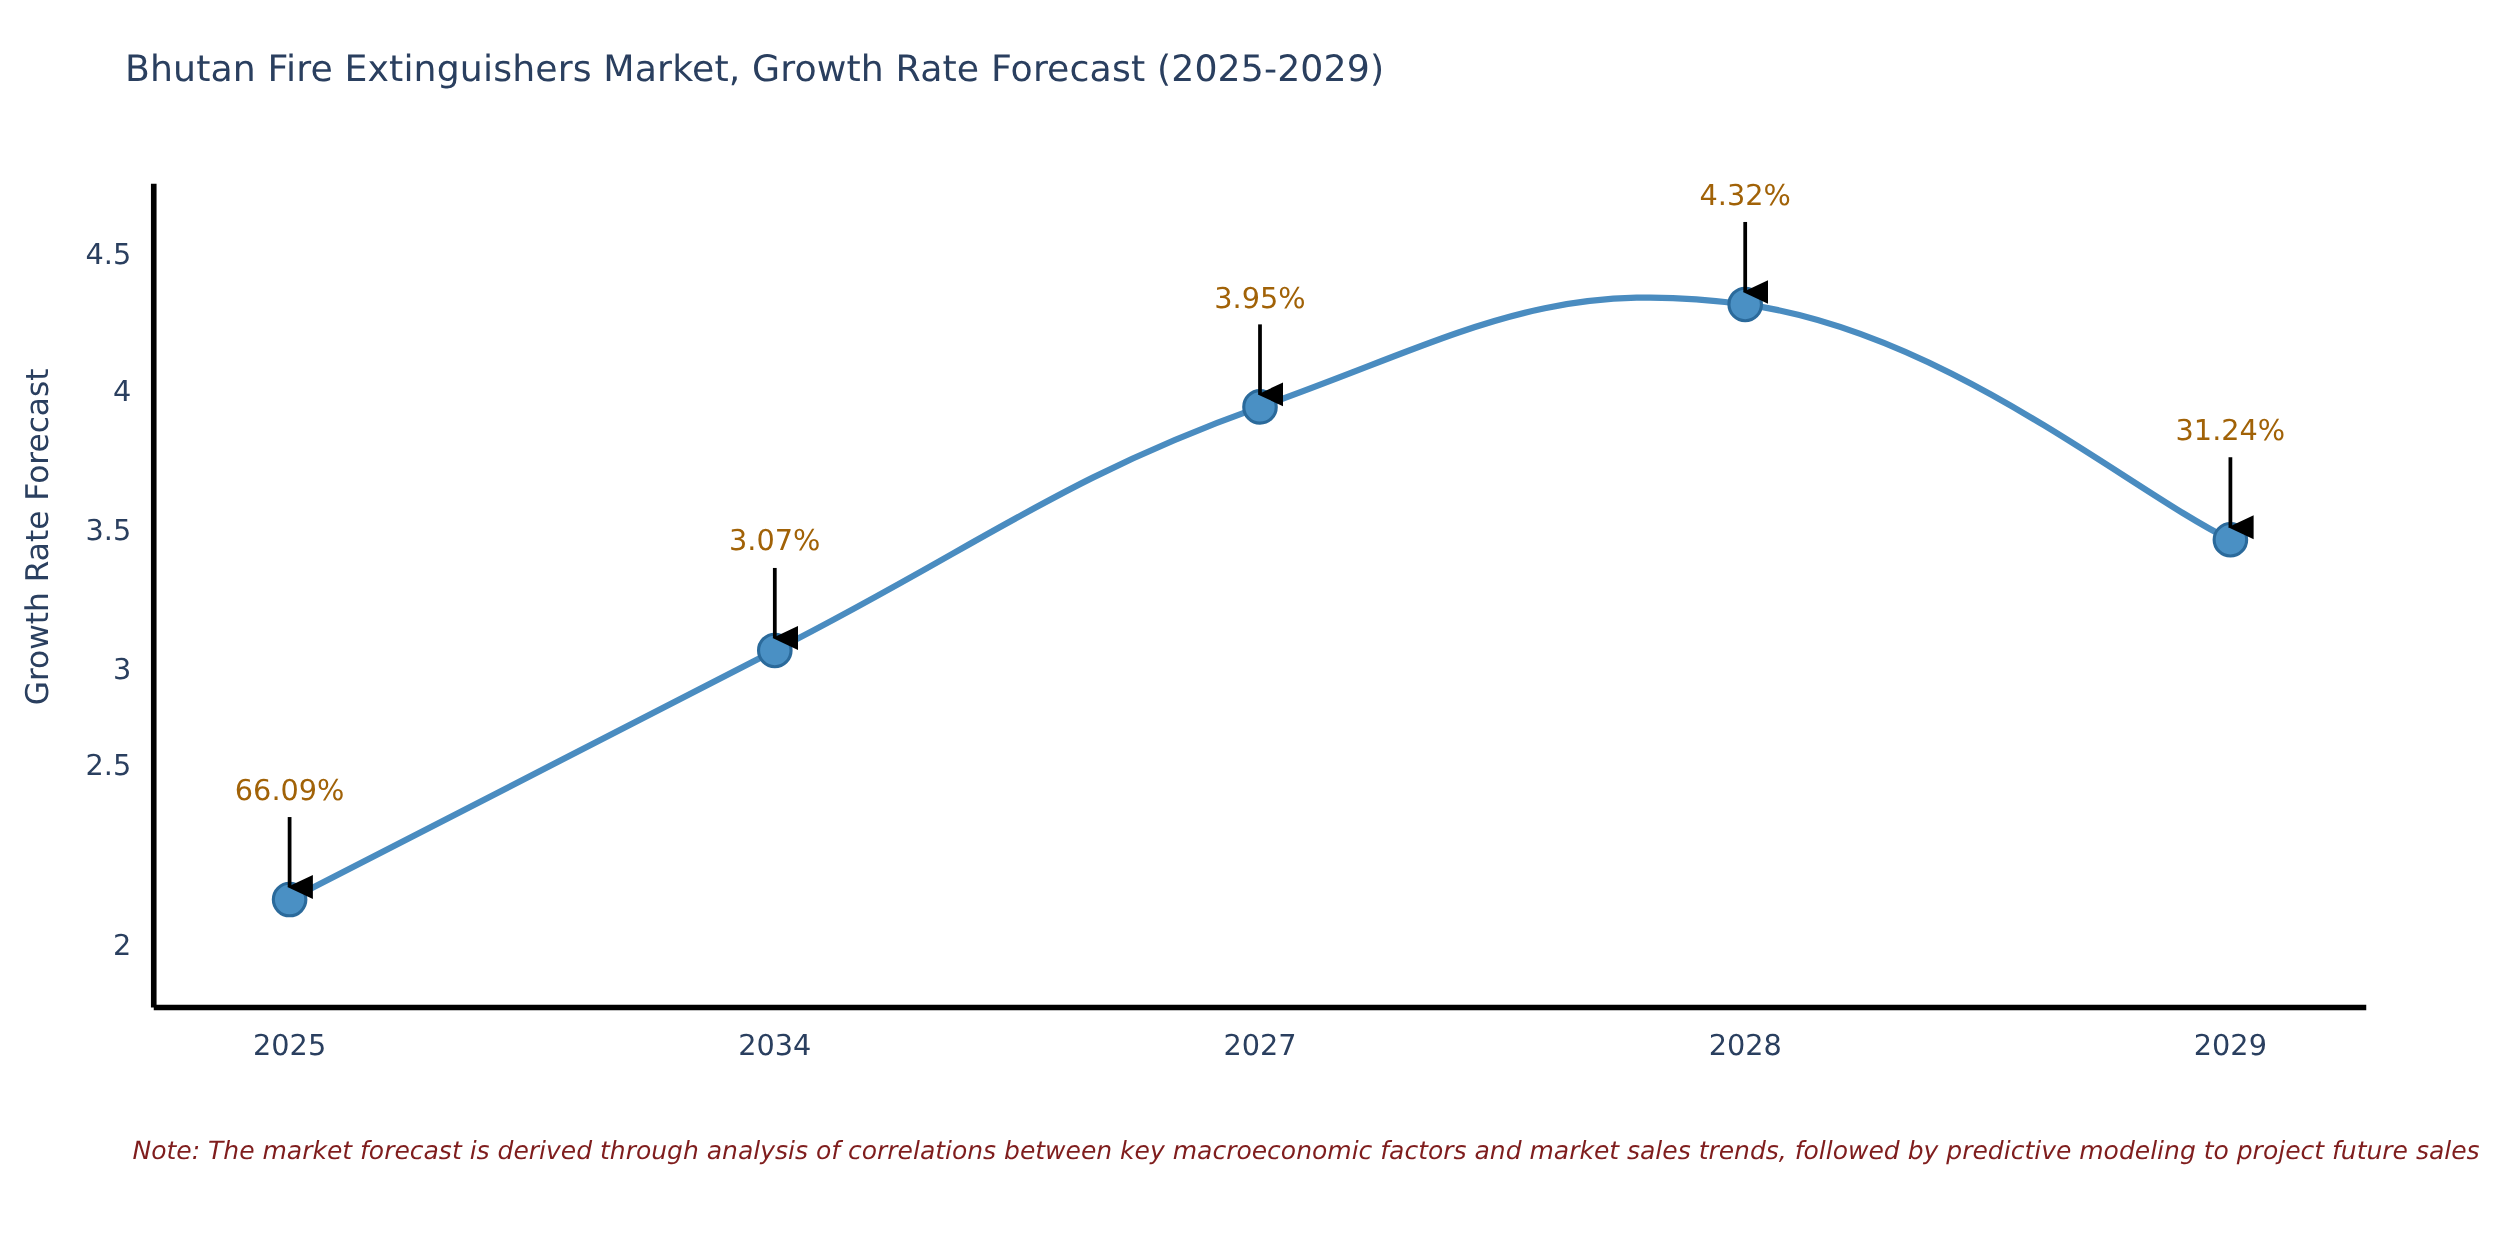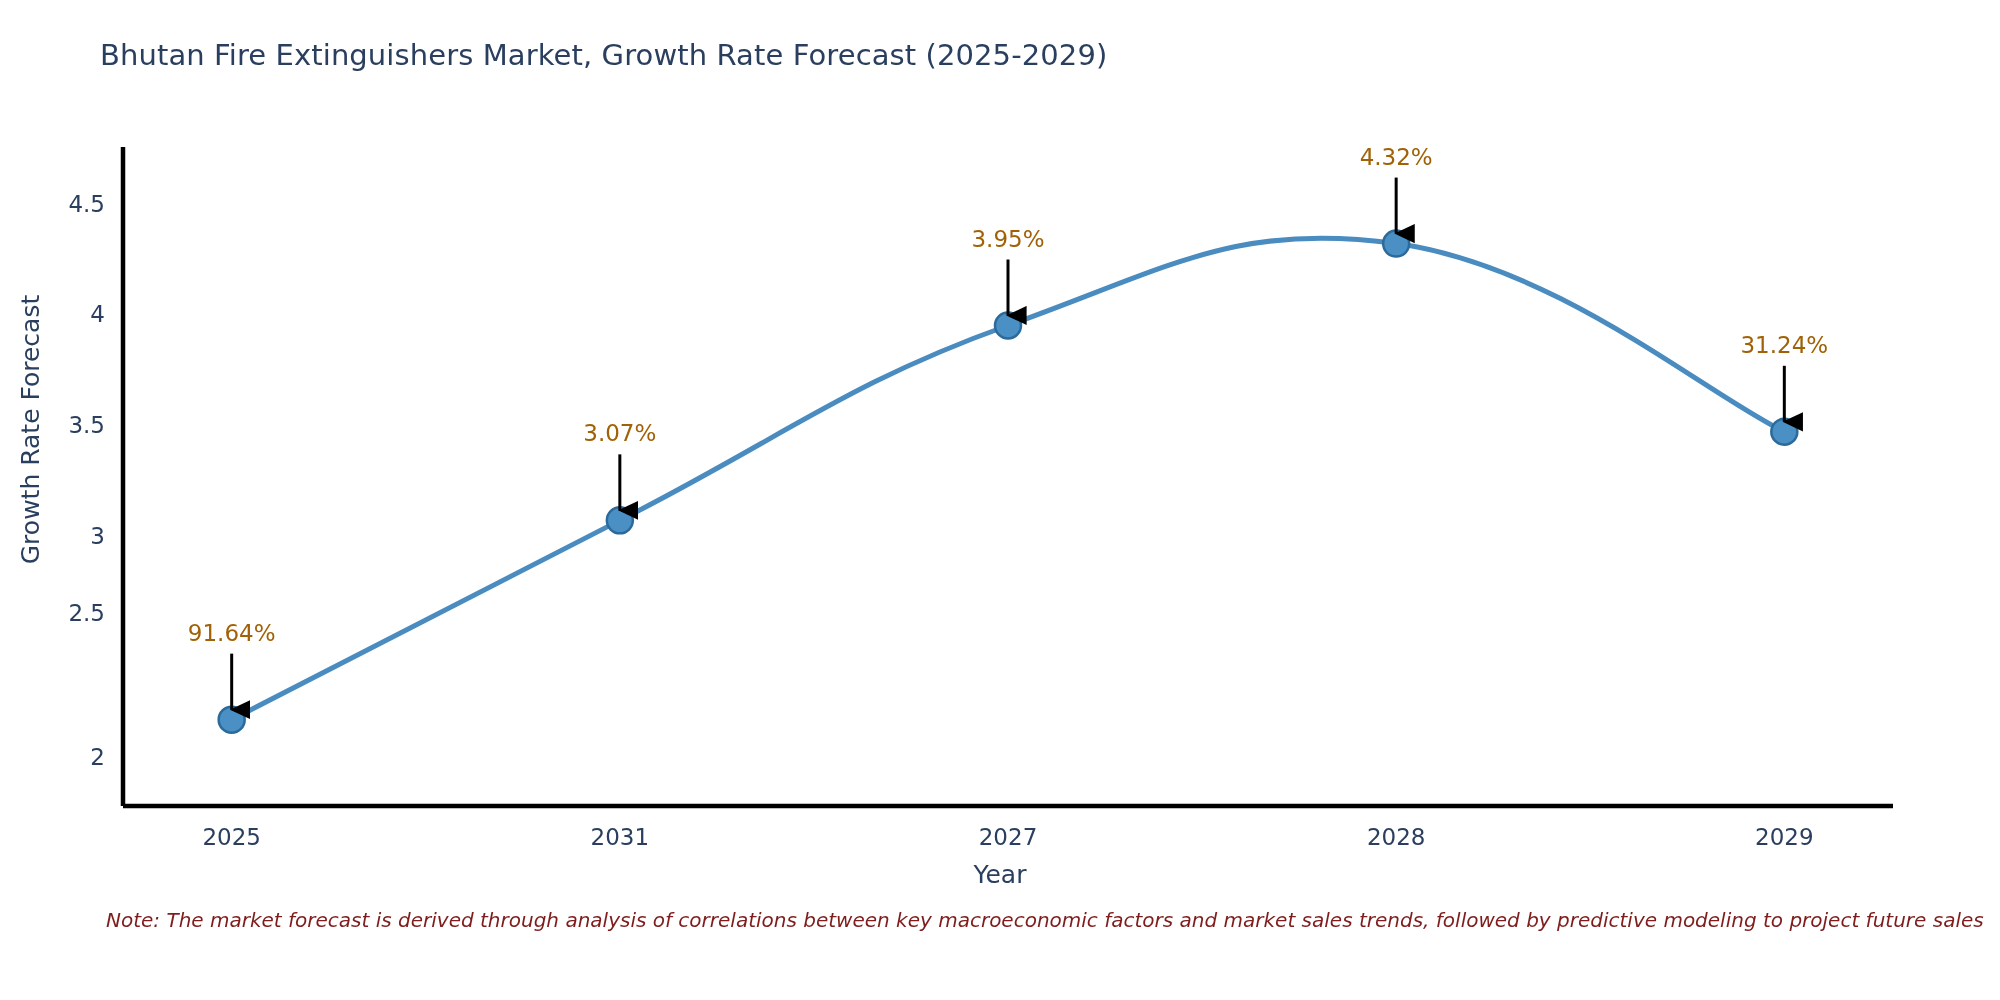--- a/index.html
+++ b/index.html
@@ -91,21 +91,20 @@
 </style>
 </head>
 <body>
 
 <div id="figure">
 
   <div class="chart-title">Bhutan Fire Extinguishers Market, Growth Rate Forecast (2025-2029)</div>
 
   <div class="y-axis-title">Growth Rate Forecast</div>
 
-  <div class="x-axis-title">Year</div>
 
   <svg class="plot" viewBox="0 0 2000 1000" preserveAspectRatio="none">
     <defs>
       <marker id="arrowhead" markerWidth="7" markerHeight="7" refX="3.2" refY="6.2" orient="auto" markerUnits="strokeWidth">
         <polygon points="0,0 6.4,0 3.2,6.8" fill="#000000"></polygon>
       </marker>
     </defs>
 
     <path id="y-spine" stroke="#000000" stroke-width="4.5" fill="none" d="M 123 147 L 123 806"></path>
     <path id="x-spine" stroke="#000000" stroke-width="4.5" fill="none" d="M 123 806 L 1893 806"></path>
@@ -131,27 +130,27 @@
   <div id="ytick-layer">
       <div class="tick-label ytick" style="left: 40px; width: 65px; top: 203.7px;">4.5</div>
       <div class="tick-label ytick" style="left: 40px; width: 65px; top: 314.4px;">4</div>
       <div class="tick-label ytick" style="left: 40px; width: 65px; top: 425.1px;">3.5</div>
       <div class="tick-label ytick" style="left: 40px; width: 65px; top: 535.9px;">3</div>
       <div class="tick-label ytick" style="left: 40px; width: 65px; top: 613px;">2.5</div>
       <div class="tick-label ytick" style="left: 40px; width: 65px; top: 757.3px;">2</div>
     </div>
   <div id="xtick-layer">
       <div class="tick-label xtick" style="left: 231.7px; top: 824px;">2025</div>
-      <div class="tick-label xtick" style="left: 619.8px; top: 824px;">2031</div>
+      <div class="tick-label xtick" style="left: 619.8px; top: 824px;">2034</div>
       <div class="tick-label xtick" style="left: 1008px; top: 824px;">2027</div>
       <div class="tick-label xtick" style="left: 1396.2px; top: 824px;">2028</div>
       <div class="tick-label xtick" style="left: 1784.3px; top: 824px;">2029</div>
     </div>
   <div id="annotation-layer">
-      <div class="annotation-label" style="left: 231.7px; top: 619.6px;">91.64%</div>
+      <div class="annotation-label" style="left: 231.7px; top: 619.6px;">66.09%</div>
       <div class="annotation-label" style="left: 619.8px; top: 420.4px; text-align: center;">3.07%</div>
       <div class="annotation-label" style="left: 1008px; top: 225.5px; text-align: right;">3.95%</div>
       <div class="annotation-label" style="left: 1396.2px; top: 143.6px;">4.32%</div>
       <div class="annotation-label" style="left: 1784.3px; top: 331.8px;">31.24%</div>
     </div>
 
   <div class="footnote">Note: The market forecast is derived through analysis of correlations between key macroeconomic factors and market sales trends, followed by predictive modeling to project future sales</div>
 
 </div>
 

